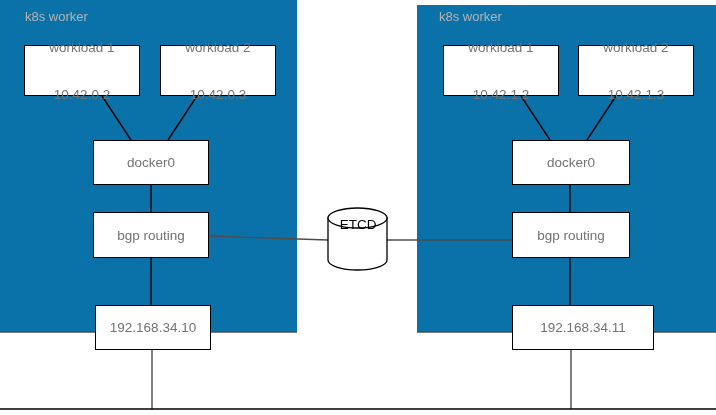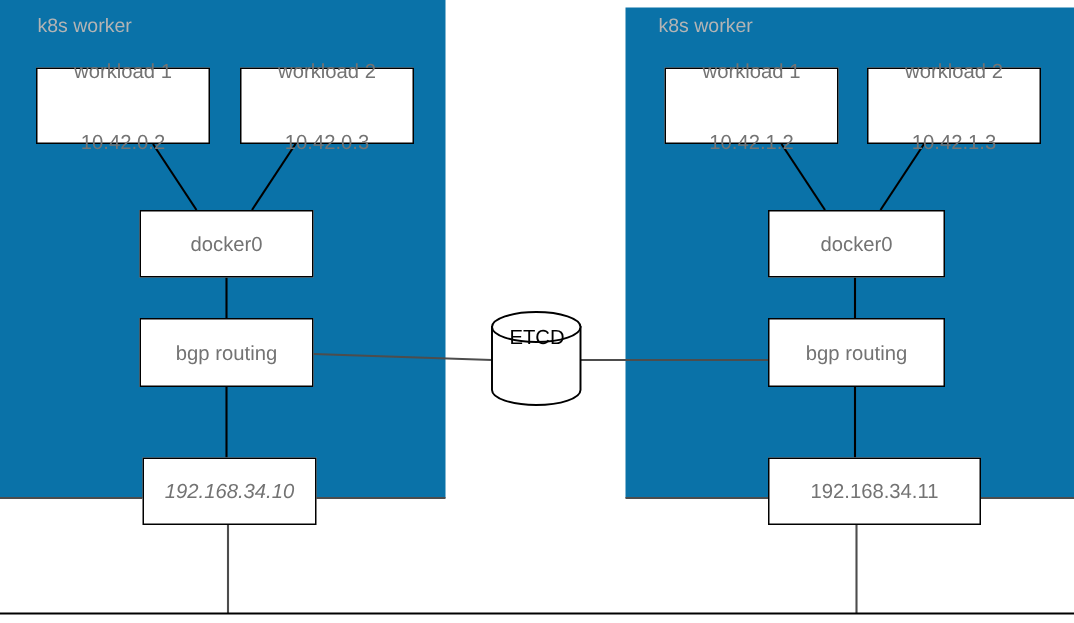--- a/index.html
+++ b/index.html
@@ -122,21 +122,21 @@
   </div>
 
   <div class="node" style="left:93px; top:140px; width:116px; height:45px;">
     <span>docker0</span>
   </div>
 
   <div class="node" style="left:93px; top:212px; width:116px; height:46px;">
     <span>bgp routing</span>
   </div>
 
-  <div class="node" style="left:95px; top:305px; width:116px; height:45px;font-style:italic;">
+  <div class="node" style="left:95px; top:305px; width:116px; height:45px;">
     <span>192.168.34.10</span>
   </div>
 
   <div class="node" style="left:443px; top:45px; width:116px; height:51px;">
     <span>workload 1</span>
     <span class="l2">10.42.1.2</span>
   </div>
 
   <div class="node" style="left:578px; top:45px; width:116px; height:51px;">
     <span>workload 2</span>

